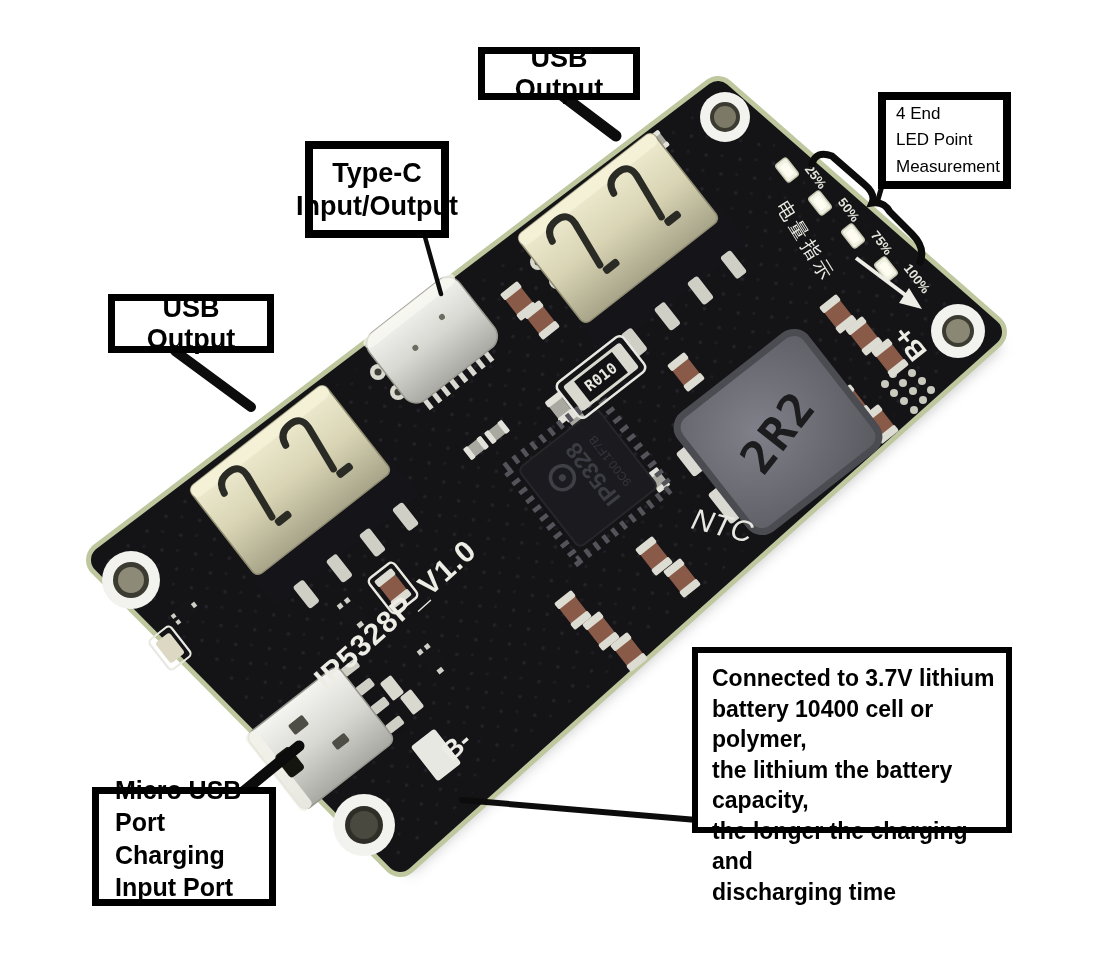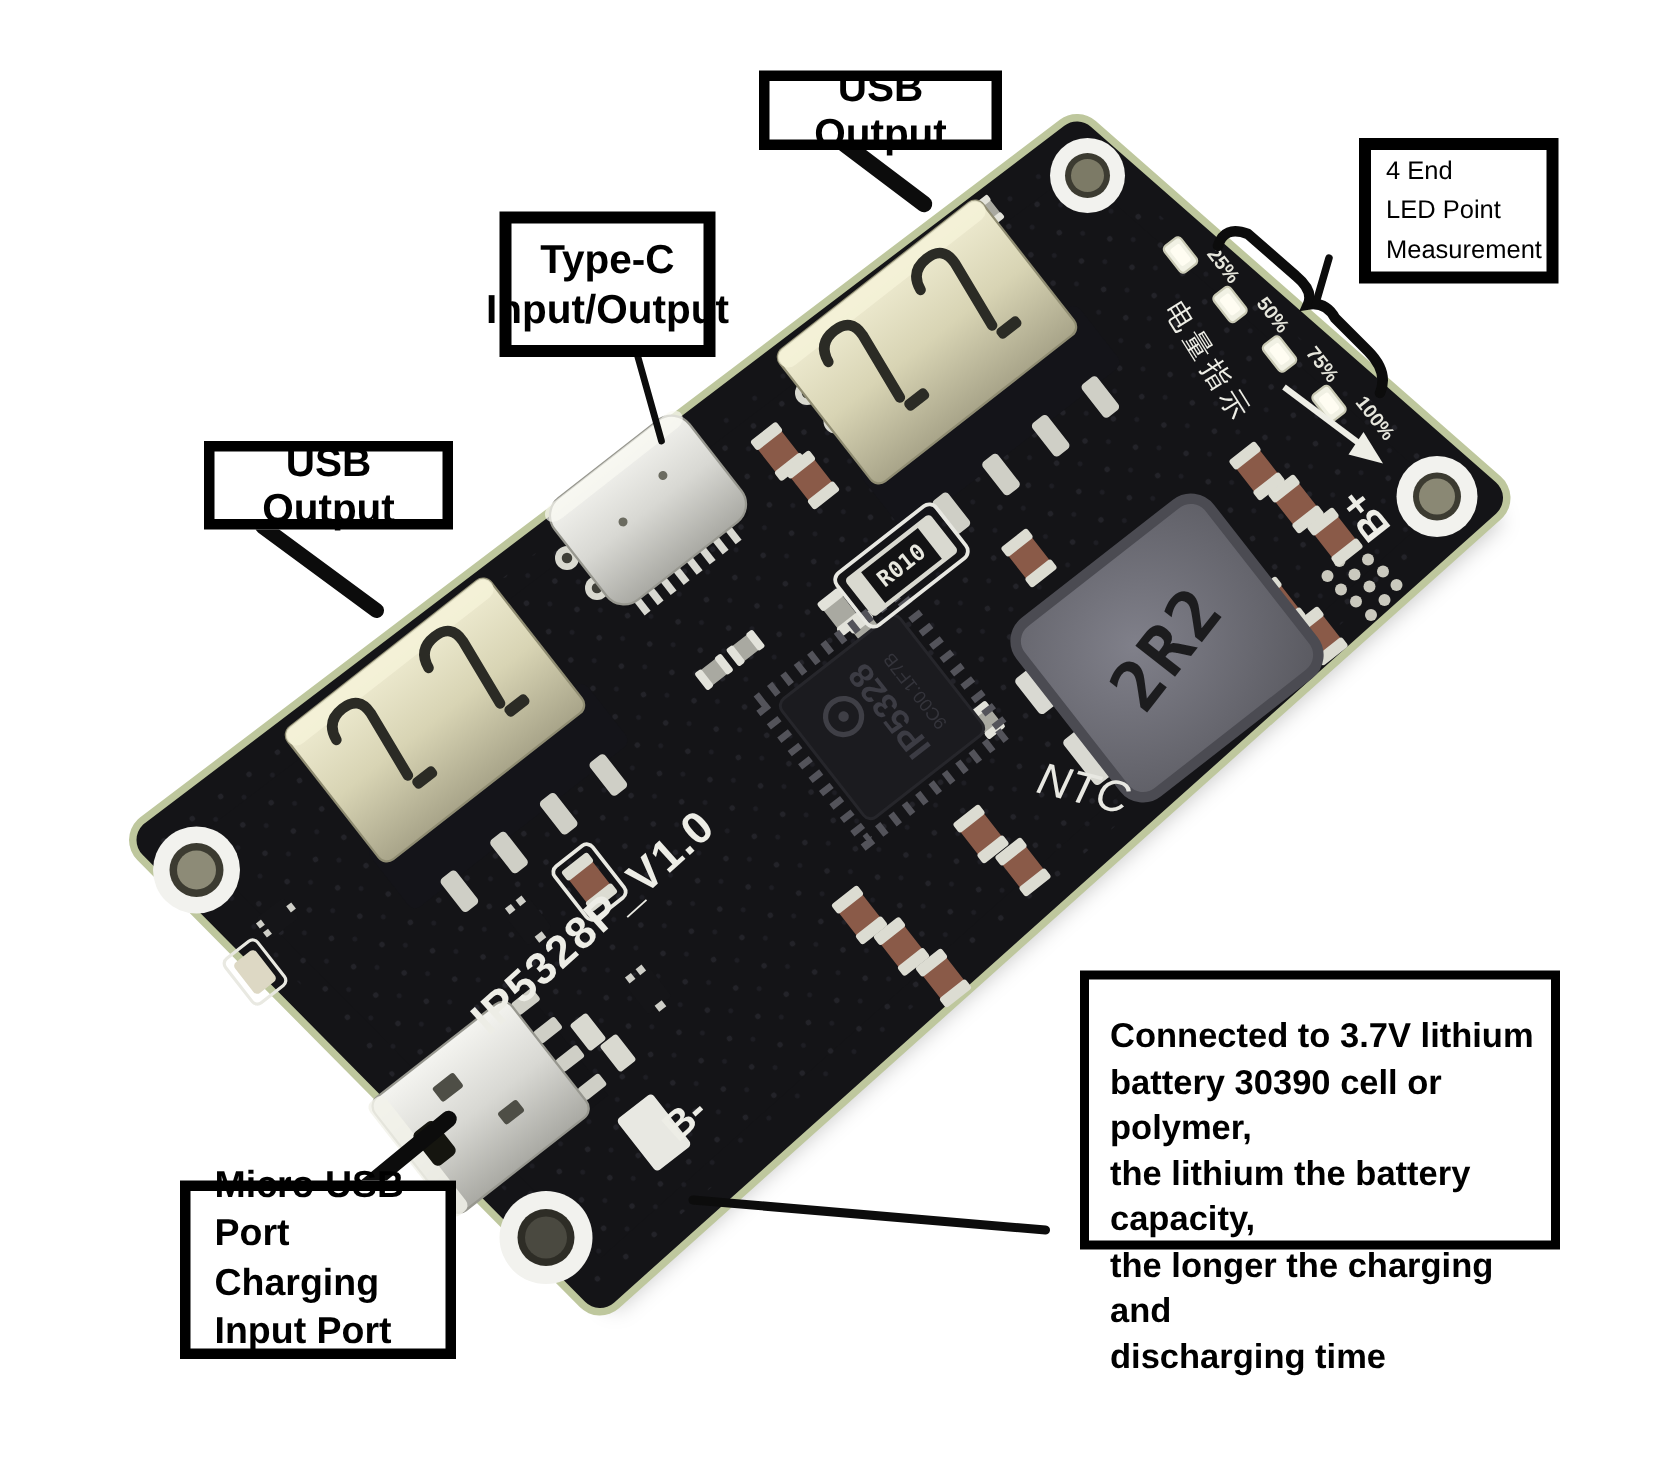--- a/index.html
+++ b/index.html
@@ -4,21 +4,21 @@
 <style>
   html,body{margin:0;padding:0;background:#ffffff;}
   #stage{
     position:relative;width:1114px;height:978px;background:#ffffff;
     overflow:hidden;font-family:"Liberation Sans",sans-serif;
   }
   #boardsvg{position:absolute;left:0;top:0;}
   .callout{
     position:absolute;box-sizing:border-box;background:#ffffff;
     border:7px solid #000;color:#000;display:flex;flex-direction:column;
-    justify-content:center;z-index:5;margin-left:28px;
+    justify-content:center;z-index:5;
   }
   .callout.center{align-items:center;text-align:center;}
   .callout.left{align-items:flex-start;text-align:left;}
   .cl-line{display:block;}
   svg text{font-family:"Liberation Sans",sans-serif;}
   .mono{font-family:"DejaVu Sans Mono",monospace;}
 </style>
 </head>
 <body>
 
@@ -274,23 +274,23 @@
 <div class="callout center" style="left:108px;top:294px;width:166px;height:59px;font-size:27px;font-weight:bold;">
   <span class="cl-line">USB Output</span>
 </div>
 
 <div class="callout left" style="left:878px;top:92px;width:133px;height:97px;font-size:17px;line-height:1.55;border-width:8px;padding:6px 4px 6px 10px;">
   <span class="cl-line">4 End</span>
   <span class="cl-line">LED Point</span>
   <span class="cl-line">Measurement</span>
 </div>
 
-<div class="callout left" style="left:692px;top:647px;width:320px;height:186px;font-size:23px;font-weight:bold;line-height:1.33;border-width:6px;padding:22px 6px 10px 14px;justify-content:flex-start;">
+<div class="callout left" style="left:692px;top:647px;width:320px;height:186px;font-size:23px;font-weight:bold;line-height:1.33;border-width:6px;padding:10px 6px 10px 14px;justify-content:flex-start;">
   <span class="cl-line">Connected to 3.7V lithium</span>
-  <span class="cl-line">battery 30390 cell or polymer,</span>
+  <span class="cl-line">battery 10400 cell or polymer,</span>
   <span class="cl-line">the lithium the battery capacity,</span>
   <span class="cl-line">the longer the charging and</span>
   <span class="cl-line">discharging time</span>
 </div>
 
 <div class="callout left" style="left:92px;top:787px;width:184px;height:119px;font-size:25px;font-weight:bold;line-height:1.3;padding:8px 4px 24px 16px;">
   <span class="cl-line">Micro USB</span>
   <span class="cl-line">Port Charging</span>
   <span class="cl-line">Input Port</span>
 </div>

